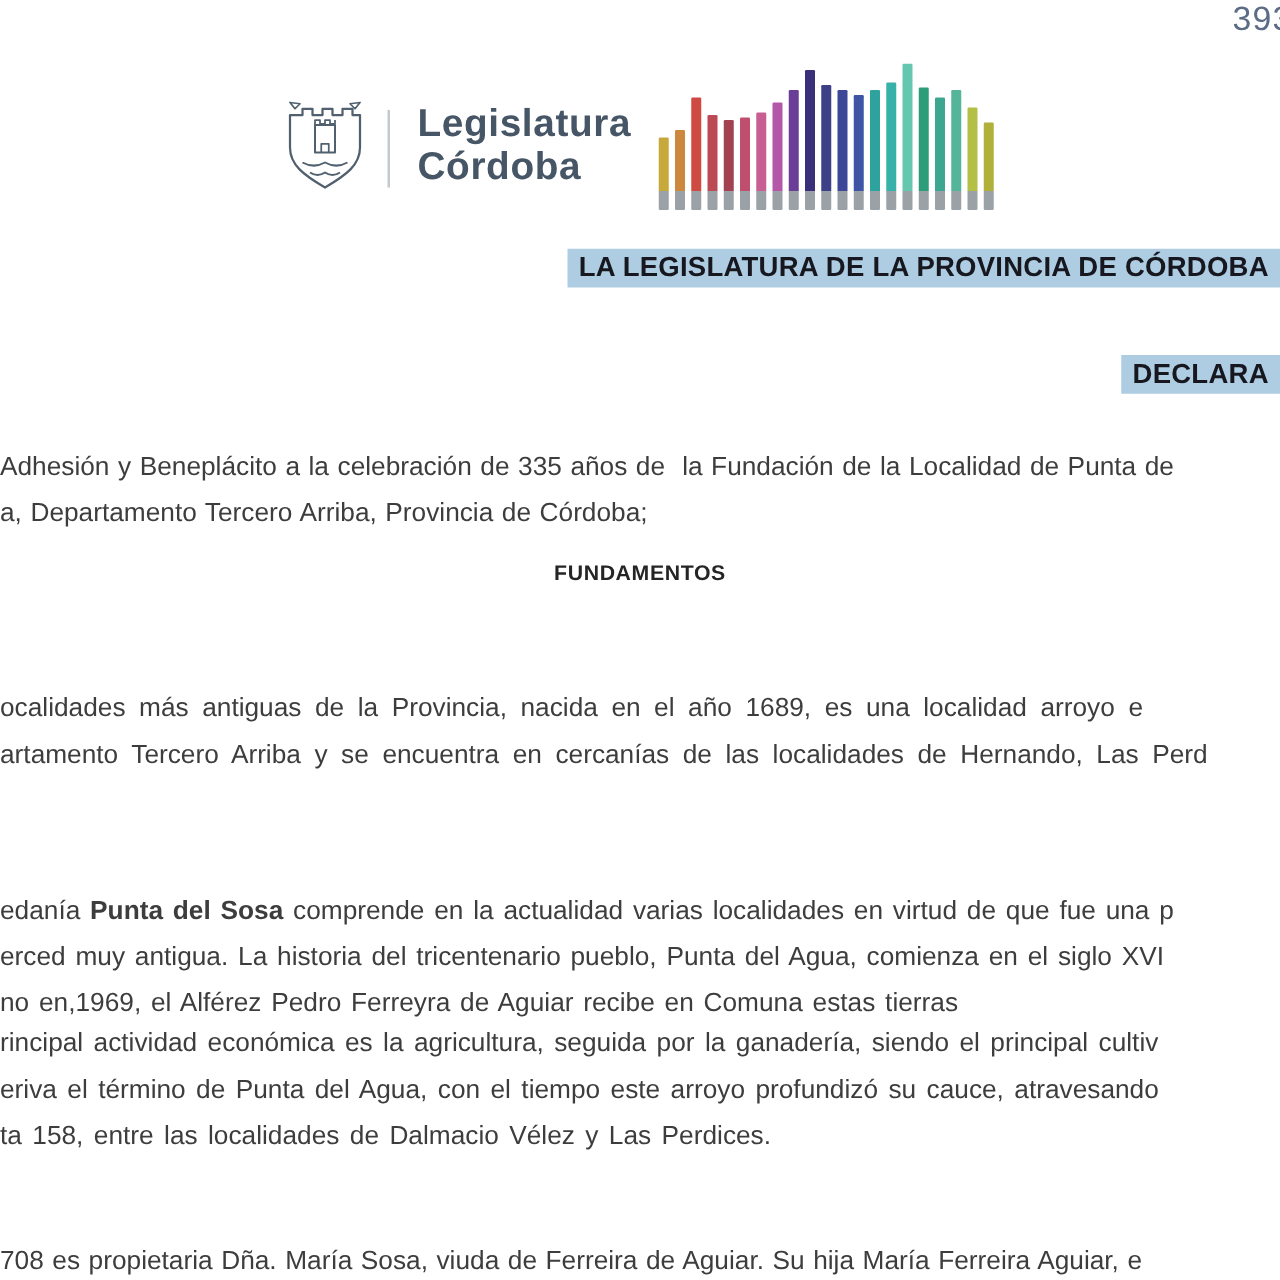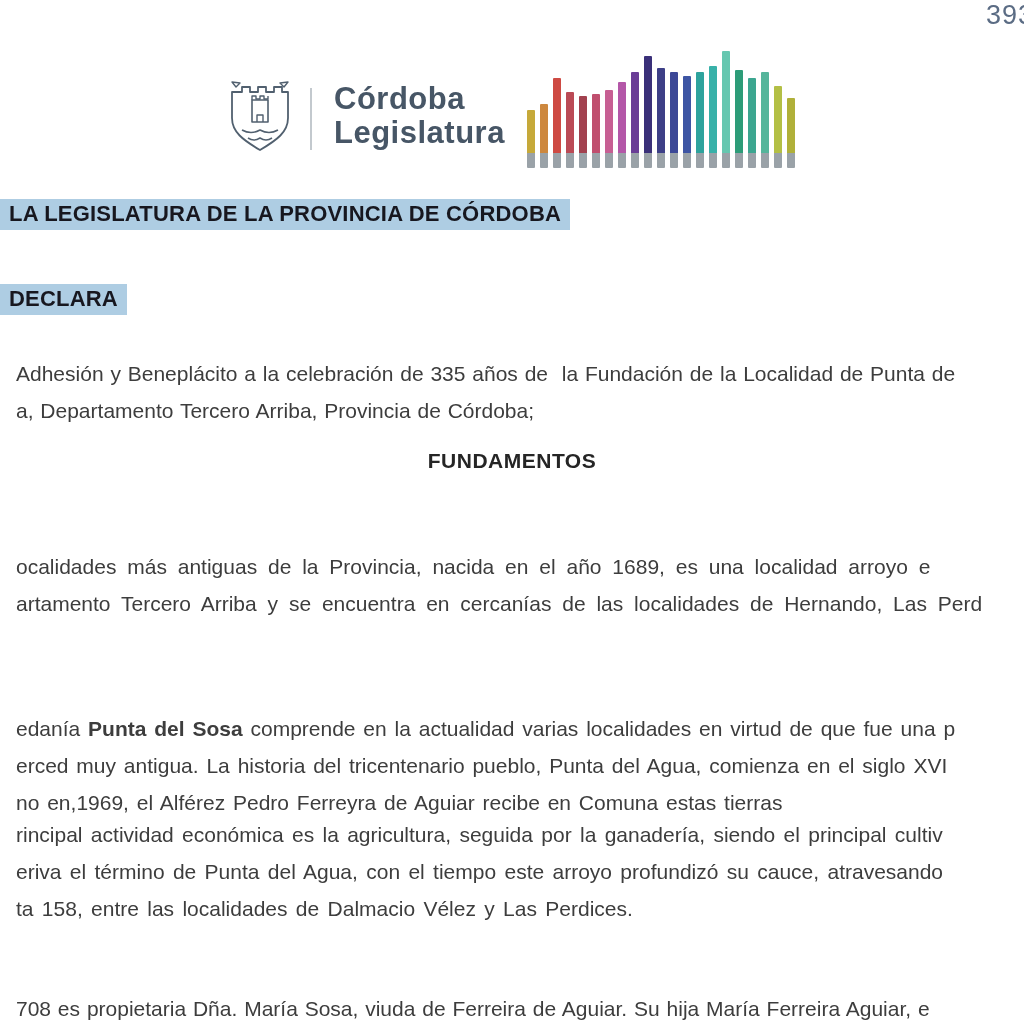--- a/index.html
+++ b/index.html
@@ -17,35 +17,35 @@
   .logo-text{
     position:absolute;left:334px;top:82px;
     font-size:31px;line-height:34px;font-weight:bold;color:#475666;letter-spacing:0.5px;
   }
   .logo-bars{
     position:absolute;left:527px;top:40px;height:128px;width:275px;
     display:flex;align-items:flex-end;gap:5px;
   }
   .bar{width:8px;border-radius:1px;}
   
-  .title-row{position:absolute;left:0;width:1024px;text-align:left;}
+  .title-row{position:absolute;left:0;width:1024px;text-align:right;}
   .title-main{top:199px;}
   .title-declara{top:252px;}
   .hl{
     display:inline-block;background:#aecde3;padding:2px 9px 3px 9px;
     font-size:22px;font-weight:bold;color:#17171f;letter-spacing:0.2px;
   }
   .fundamentos{
     position:absolute;left:0;top:449px;width:1024px;text-align:center;
-    font-size:21px;font-weight:bold;color:#252525;letter-spacing:0.5px;
+    font-size:17px;font-weight:bold;color:#252525;letter-spacing:0.5px;
   }
   
   #doc-body{position:absolute;left:0;top:0;width:1024px;height:1024px;}
   .para{position:absolute;left:0;width:1024px;}
-  .line{white-space:pre;line-height:37px;font-size:21px;color:#3d3d3d;margin-left:16px;}
+  .line{white-space:pre;line-height:37px;font-size:21px;color:#3d3d3d;}
   .line .b{font-weight:bold;}
   .para:nth-child(1){top:355px;word-spacing:1px;}
   .para:nth-child(2){top:548px;word-spacing:5px;}
   .para:nth-child(3){top:710px;word-spacing:2px;}
   .para:nth-child(4){top:816px;word-spacing:2.5px;}
   .para:nth-child(5){top:990px;word-spacing:1px;}
 </style>
 </head>
 <body>
 
@@ -62,22 +62,22 @@
   <path d="M26 20 v-4 h4 v3 h4 v-3 h4 v3 h4 v-3 h0" stroke-width="1.4"></path>
   <path d="M31 42 v-7 h6 v7" stroke-width="1.4"></path>
 
   <path d="M16 50 q9 5 18 0 q9 5 18 0" stroke-width="1.6"></path>
   <path d="M22 58 q6 4 12 0 q6 4 12 0" stroke-width="1.6"></path>
 </svg>
 
 <div class="logo-divider"></div>
 
 <div class="logo-text">
+  <div>Legislatura</div>
   <div>Córdoba</div>
-  <div>Legislatura</div>
 </div>
 
 <div class="logo-bars">
     <div class="bar" style="height: 58px; background: linear-gradient(rgb(198, 169, 58) 0px, rgb(198, 169, 58) calc(100% - 15px), rgb(154, 162, 168) calc(100% - 15px));"></div>
     <div class="bar" style="height: 64px; background: linear-gradient(rgb(205, 136, 62) 0px, rgb(205, 136, 62) calc(100% - 15px), rgb(154, 162, 168) calc(100% - 15px));"></div>
     <div class="bar" style="height: 90px; background: linear-gradient(rgb(206, 74, 67) 0px, rgb(206, 74, 67) calc(100% - 15px), rgb(154, 162, 168) calc(100% - 15px));"></div>
     <div class="bar" style="height: 76px; background: linear-gradient(rgb(187, 74, 85) 0px, rgb(187, 74, 85) calc(100% - 15px), rgb(154, 162, 168) calc(100% - 15px));"></div>
     <div class="bar" style="height: 72px; background: linear-gradient(rgb(162, 65, 79) 0px, rgb(162, 65, 79) calc(100% - 15px), rgb(154, 162, 168) calc(100% - 15px));"></div>
     <div class="bar" style="height: 74px; background: linear-gradient(rgb(192, 78, 110) 0px, rgb(192, 78, 110) calc(100% - 15px), rgb(154, 162, 168) calc(100% - 15px));"></div>
     <div class="bar" style="height: 78px; background: linear-gradient(rgb(199, 95, 147) 0px, rgb(199, 95, 147) calc(100% - 15px), rgb(154, 162, 168) calc(100% - 15px));"></div>

